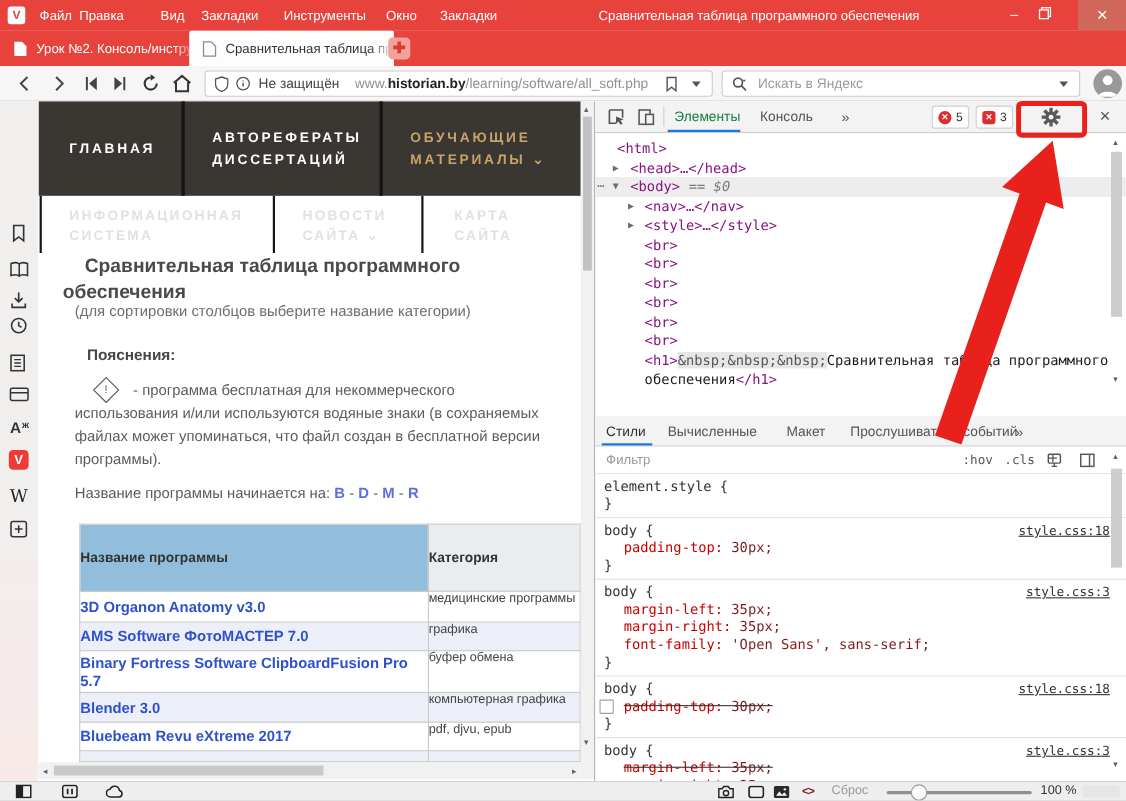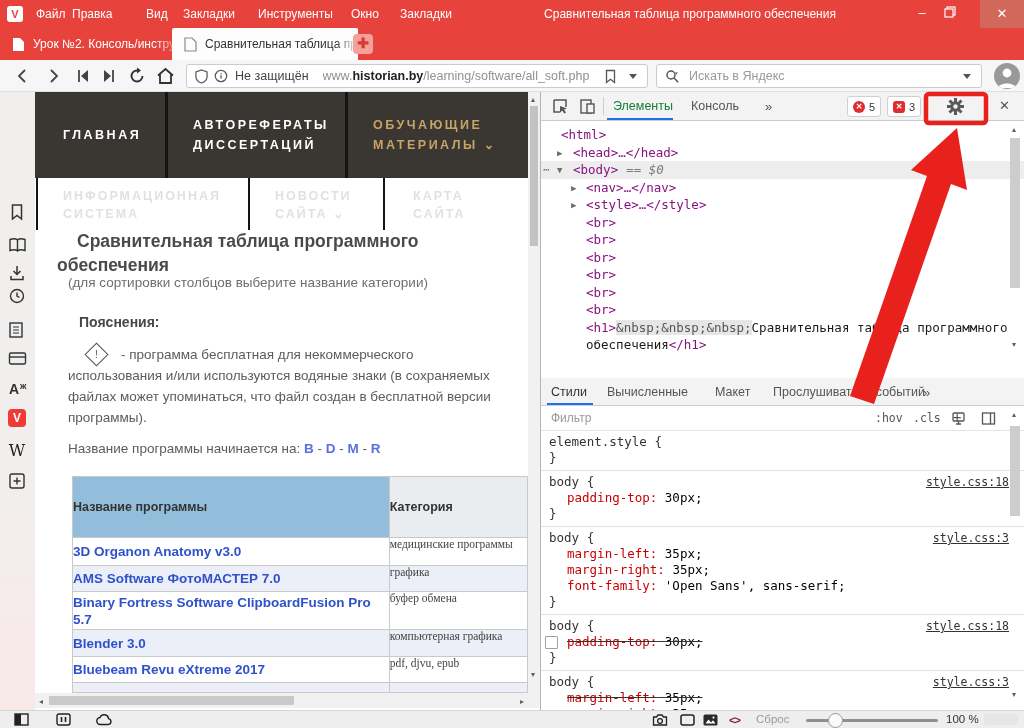--- a/index.html
+++ b/index.html
@@ -59,21 +59,21 @@
   #diamond span{position:absolute;left:0;top:0;width:15px;height:15px;transform:rotate(-45deg);
            text-align:center;line-height:15px;font-size:10px;color:#555;}
   #alpha{position:absolute;left:33px;top:349px;font-size:13.5px;color:#5c5c5c;}
   #alpha a{color:#5b6fe0;text-decoration:none;font-weight:bold;}
   
   #swtable{position:absolute;left:37px;top:384px;width:456px;border-collapse:collapse;font-size:12px;}
   #swtable td,#swtable th{border:1px solid #c9c9c9;padding:0;}
   th.name-h{width:318px;background:#93bedb;text-align:left;padding:0 0 0 14px;height:60px;font-size:12.5px;color:#333;}
   th.cat-h{width:138px;background:#e9edf0;text-align:left;padding:0 0 0 8px;font-size:12.5px;color:#333;}
   td.nm{padding:4px 0 4px 6px;color:#2f52cc;font-weight:bold;font-size:13.5px;line-height:17px;}
-  td.ct{padding:4px 0 2px 8px;color:#444;font-size:11.5px;vertical-align:top;font-family:Liberation Serif, serif;}
+  td.ct{padding:4px 0 2px 8px;color:#444;font-size:11.5px;vertical-align:top;}
   tr.alt{background:#edeff8;}
   
   #hscroll{position:absolute;left:0;top:601px;width:493px;height:15px;background:#f1f1f1;}
   #hthumb{position:absolute;left:14px;top:3px;width:245px;height:9px;background:#c9c9c9;}
   .sbarrow{position:absolute;color:#606060;font-size:8px;line-height:10px;}
   #vscroll{left:528px;top:92px;width:12px;height:616px;background:#f1f1f1;}
   #vthumb{position:absolute;left:2px;top:14px;width:8px;height:140px;background:#c2c2c2;}
   
   #devtools{left:540px;top:92px;width:484px;height:618px;background:#fff;border-left:1px solid #b4b4b4;box-sizing:border-box;}
   #dt-toolbar{position:absolute;left:0;top:0;width:484px;height:29px;background:#f3f3f3;border-bottom:1px solid #cdcdcd;box-sizing:border-box;}
@@ -96,21 +96,21 @@
   #dt-crumbs{position:absolute;left:0;top:263px;width:484px;height:23px;background:#fff;border-bottom:1px solid #ddd;box-sizing:border-box;font-size:12.5px;color:#8a3ea4;}
   #dt-panetabs{position:absolute;left:0;top:286px;width:484px;height:28px;background:#f3f3f3;border-bottom:1px solid #ccc;box-sizing:border-box;}
   #dt-filterrow{position:absolute;left:0;top:314px;width:484px;height:25px;background:#fff;border-bottom:1px solid #e5e5e5;box-sizing:border-box;font-size:12px;}
   .toggle{position:absolute;top:5px;color:#555;font-family:"DejaVu Sans Mono",monospace;font-size:11.5px;margin-left:28px;}
   
   #dt-styles{position:absolute;left:0;top:339px;width:484px;height:279px;overflow:hidden;
              font-family:"DejaVu Sans Mono",monospace;font-size:12.5px;color:#333;}
   .rule{position:relative;border-bottom:1px solid #e3e3e3;padding:3px 0 4px 8px;line-height:16px;}
   .propline{padding-left:18px;}
   .pname{color:#c80000;}
-  .pval{color:#000000;}
+  .pval{color:#7f1d1d;}
   .struck{text-decoration:line-through;}
   .srclink{position:absolute;right:16px;top:3px;font-size:11.5px;color:#333;text-decoration:underline;}
   .cbx{position:absolute;left:4px;top:21px;width:11px;height:11px;border:1px solid #a0a0a0;background:#fff;border-radius:1px;}
   .dtscroll{position:absolute;background:#cdcdcd;}
   
   #statusbar{left:0;top:710px;width:1024px;height:18px;background:#efeeee;border-top:1px solid #d6d4d4;box-sizing:border-box;font-size:11.5px;}
   #zoomtrack{position:absolute;left:806px;top:8px;width:132px;height:3px;background:#8f8f8f;border-radius:2px;}
   #zoomknob{position:absolute;left:-7px;top:-6px;width:13px;height:13px;background:#fafafa;border:1px solid #9a9a9a;border-radius:50%;}
   #resetbtn{position:absolute;left:756px;top:2px;color:#9a9a9a;}
   #zoomlevel{position:absolute;left:946px;top:2px;color:#333;}

